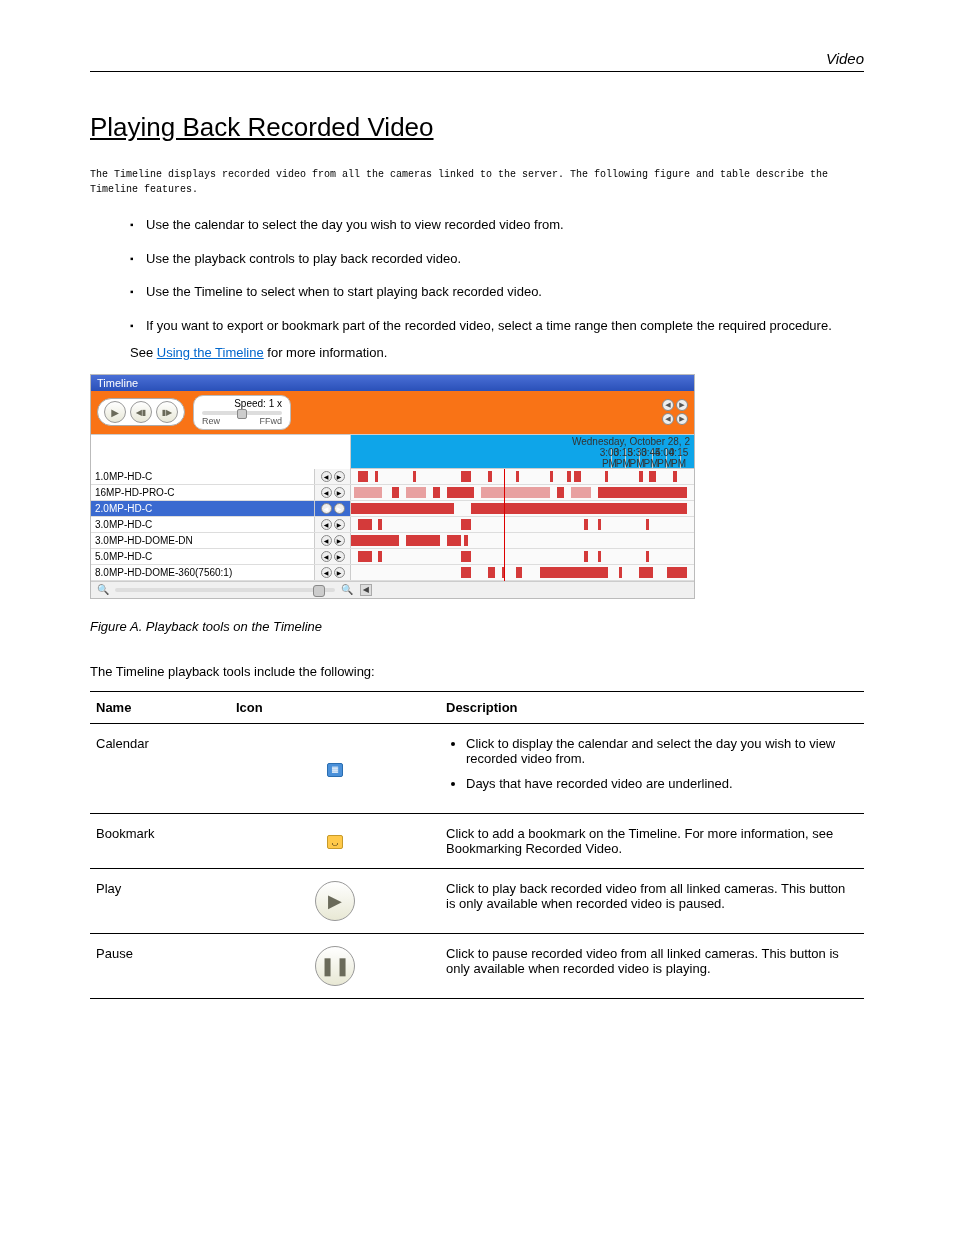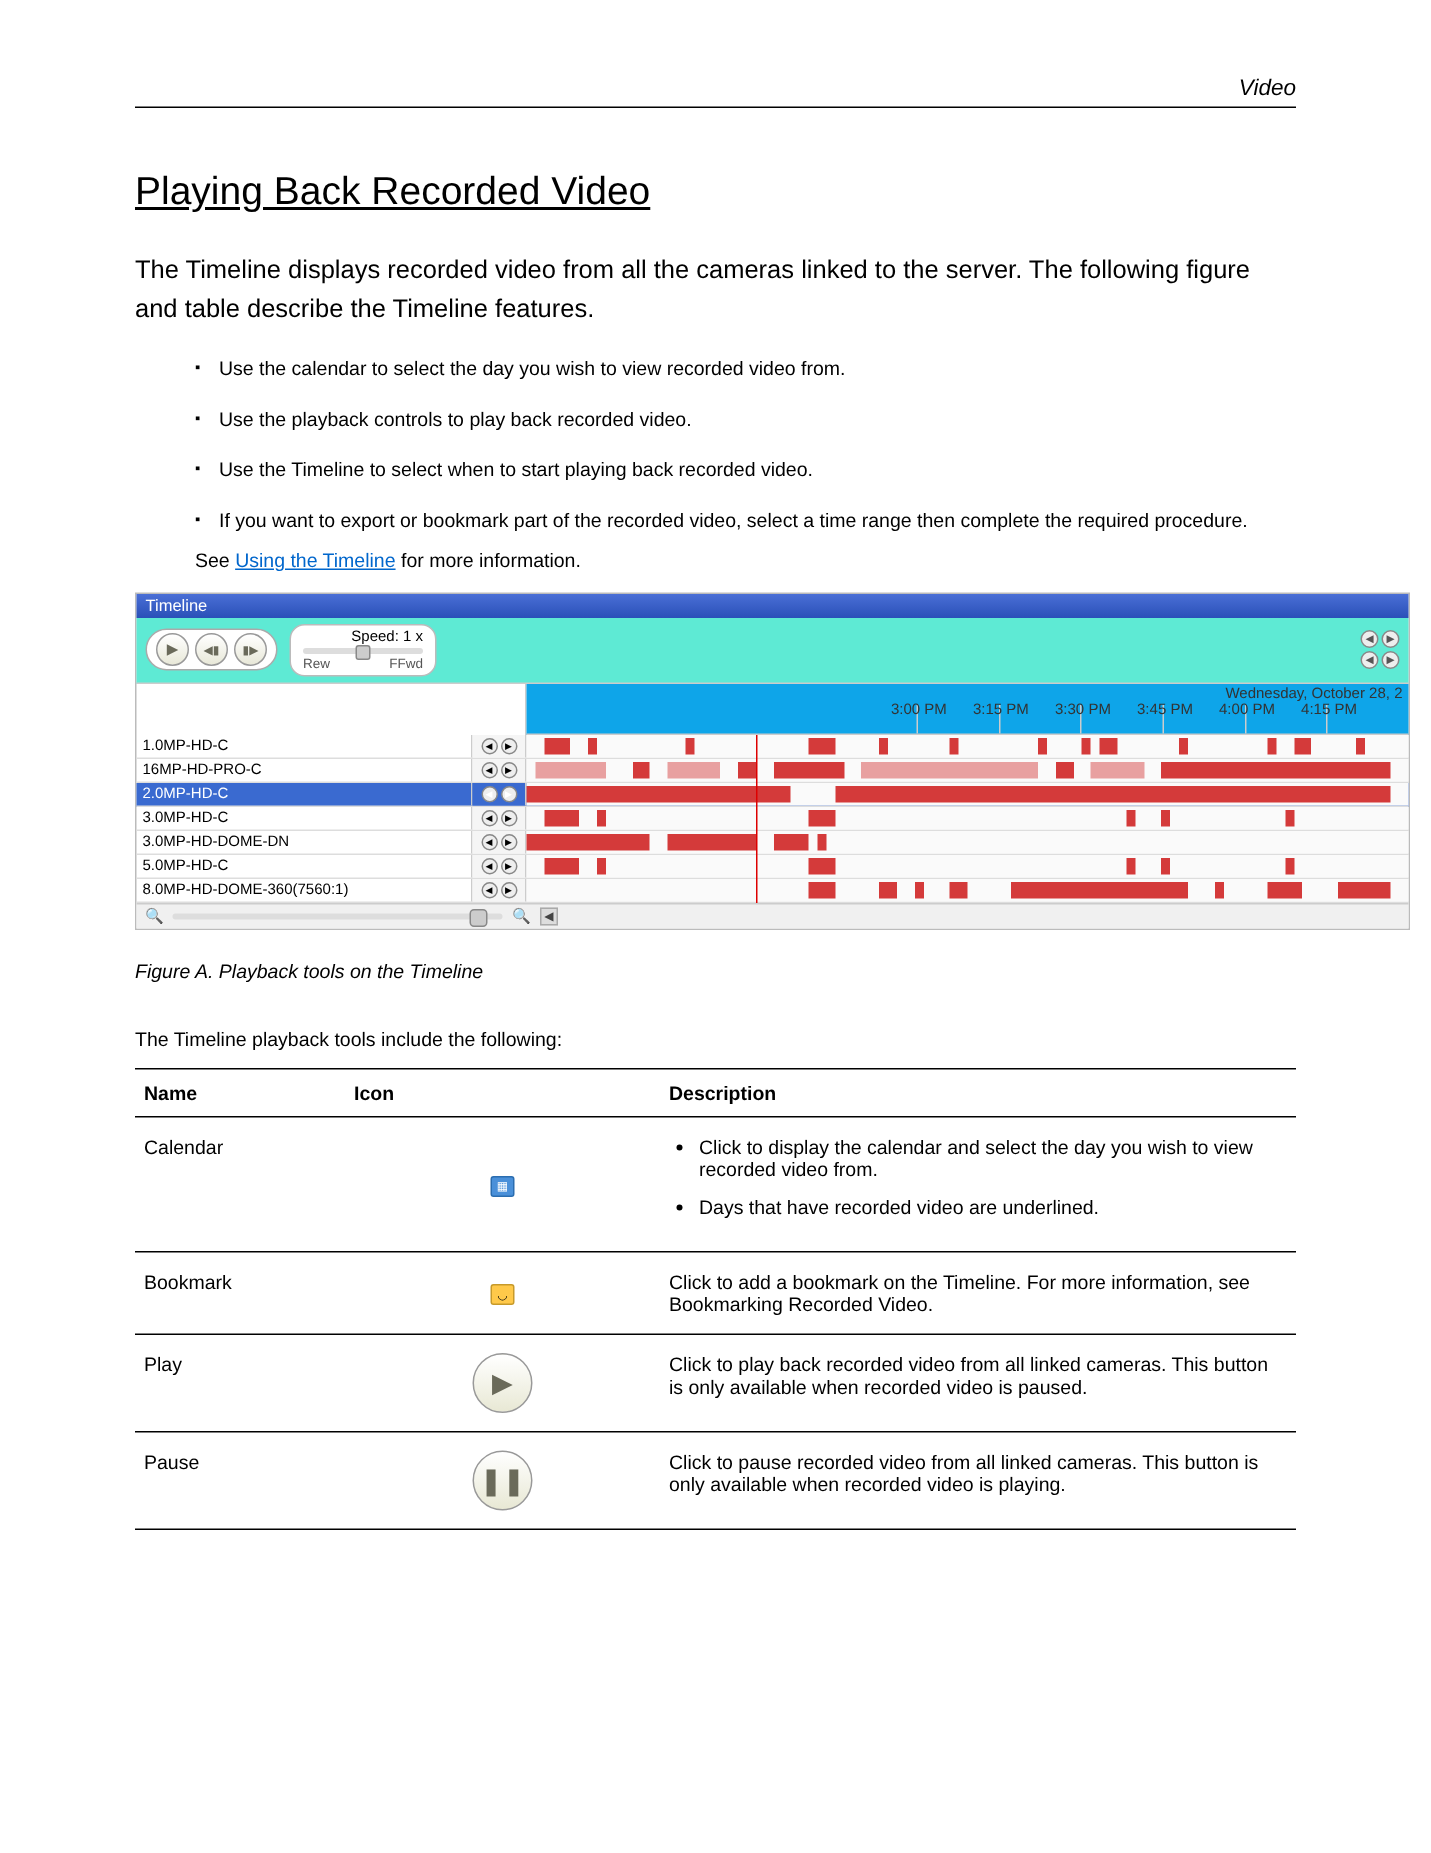--- a/index.html
+++ b/index.html
@@ -25,23 +25,24 @@
     border-bottom: 1.5px solid #000;
     margin-bottom: 40px;
   }
   h1 {
     font-weight: normal;
     font-size: 26px;
     text-decoration: underline;
     margin-bottom: 24px;
   }
   .intro {
-    font-size: 17px;
+    font-size: 10px;
     line-height: 1.5;
     margin-bottom: 18px;
+    font-family: Liberation Mono, monospace;
   }
   .bullets {
     list-style: none;
     margin-left: 40px;
     margin-bottom: 14px;
   }
   .bullets li {
     font-size: 13px;
     line-height: 1.5;
     margin-bottom: 14px;
@@ -53,21 +54,21 @@
     position: absolute;
     left: 0;
     font-size: 10px;
     top: 2px;
   }
   .link { color: #0066cc; text-decoration: underline; }
   .note { margin-left: 40px; font-size: 13px; margin-top: -4px; margin-bottom: 14px; }
 
   
   .screenshot {
-    width: 850px;
+    width: 605px;
     border: 1px solid #bbb;
     font-family: Tahoma, Arial, sans-serif;
     font-size: 11px;
     margin-bottom: 20px;
   }
   .ss-title {
     background: linear-gradient(#4a6fd6, #2a50b8);
     color: #fff;
     padding: 2px 6px;
     font-size: 11px;
@@ -86,21 +87,21 @@
     width: 16px; height: 14px;
     border: 1px solid #888;
     border-radius: 2px;
     display: inline-flex; align-items: center; justify-content: center;
     font-size: 8px;
     background: #fff;
   }
   .icon-cal { background: #4a90d9; color: #fff; border-color: #2a6db0; }
   .icon-bm { background: #ffc94a; border-color: #c79a2a; }
   .ss-controls {
-    background: #5eead4;
+    background: #f97316;
     border-bottom: 1px solid #ccc;
     display: flex;
     align-items: center;
     padding: 4px 6px;
     gap: 8px;
   }
   .ctrl-pill {
     background: #fff;
     border: 1px solid #aaa;
     border-radius: 14px;

